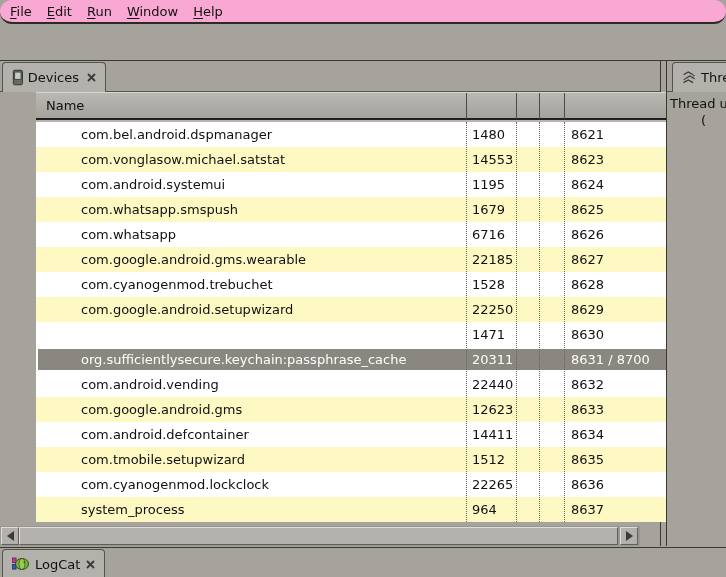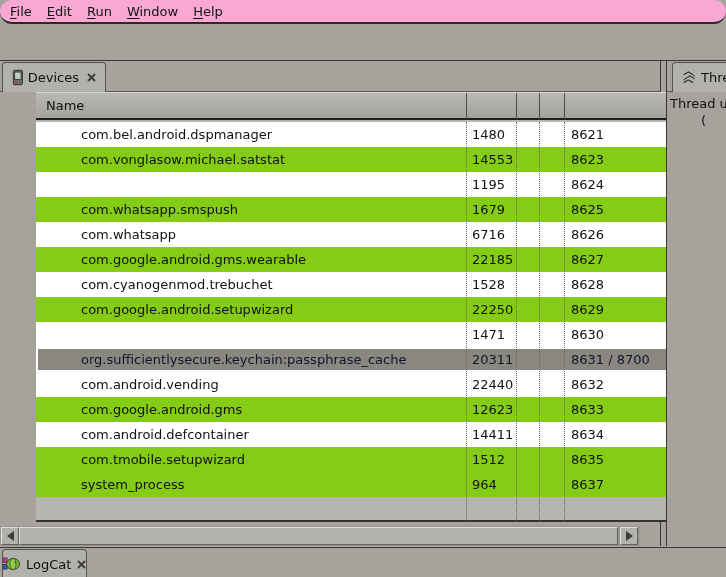--- a/index.html
+++ b/index.html
@@ -40,22 +40,22 @@
     position:absolute; left:0; top:0; width:640px; height:28px;
     background:linear-gradient(#bab8b2,#a4a29c);
     border-top:1px solid #d9d7d1; border-bottom:2px solid #1f1e1b;
     font-size:13px; line-height:26px;
   }
   .thead .hname { position:absolute; left:10px; top:0; }
   .hdiv { position:absolute; top:0; width:1px; height:26px; background:#4c4a45; }
   .tbody { position:absolute; left:0; top:30px; width:640px; height:400px; }
   .row { position:relative; width:640px; height:25px; font-size:13px; line-height:25px; cursor:default; }
   .row.light { background:#ffffff; }
-  .row.dark  { background:#84cc16; }
-  .row.selected { background:#8a8680; color:#0f172a; box-shadow:inset 0 0 0 2px #ffffff; }
+  .row.dark  { background:#fef9c3; }
+  .row.selected { background:#8a8680; color:#ffffff; box-shadow:inset 0 0 0 2px #ffffff; }
   .cell { position:absolute; top:0; white-space:nowrap; overflow:hidden; }
   .cell.name { left:0; width:430px; padding-left:45px; }
   .cell.pid  { left:430px; width:50px; padding-left:6px; }
   .cell.port { left:528px; width:112px; padding-left:7px; }
   .col-overlay { position:absolute; left:0; top:30px; width:640px; height:400px; pointer-events:none; }
   .cdot { position:absolute; top:0; height:100%; width:0; border-left:1px dotted #66645e; }
   
   .vscroll { position:absolute; left:640px; top:0; width:20px; height:430px; background:#989690; border-left:1px solid #55534d; }
   .hscroll { position:absolute; left:0; top:465px; width:640px; height:20px; background:#989690; }
   .sbtn, .sthumb {
@@ -69,21 +69,21 @@
   .arrow.left  { border-top:5px solid transparent; border-bottom:5px solid transparent; border-right:7px solid #3d3b36; }
   .arrow.right { border-top:5px solid transparent; border-bottom:5px solid transparent; border-left:7px solid #3d3b36; }
   
   .threads-msg { position:absolute; left:3px; top:34px; width:300px; font-size:13px; line-height:17px; }
   .threads-msg .l2 { padding-left:31px; }
   
   .bottombar { position:absolute; left:0; top:547px; width:726px; height:30px; border-top:1px solid #3a3833; background:#a6a39d; }
   .logcat-tab {
     position:absolute; left:2px; top:1px; height:29px; background:#b3b1ab;
     border:1px solid #55534d; border-bottom:none; border-radius:4px 4px 0 0;
-    display:flex; align-items:center; gap:6px; padding:0 0; font-size:13px;
+    display:flex; align-items:center; gap:6px; padding:0 9px; font-size:13px;
   }
   svg { display:block; }
 </style>
 </head>
 <body>
 
 <div class="screen">
 
   <div class="menubar">
     <span class="menu-item"><u>F</u><span>ile</span></span>
@@ -157,20 +157,21 @@
             <span class="cell name">com.bel.android.dspmanager</span>
             <span class="cell pid">1480</span>
             <span class="cell port">8621</span>
           </div>
           <div class="row dark">
             <span class="cell name">com.vonglasow.michael.satstat</span>
             <span class="cell pid">14553</span>
             <span class="cell port">8623</span>
           </div>
           <div class="row light">
+            <span class="cell name">com.android.systemui</span>
             <span class="cell pid">1195</span>
             <span class="cell port">8624</span>
           </div>
           <div class="row dark">
             <span class="cell name">com.whatsapp.smspush</span>
             <span class="cell pid">1679</span>
             <span class="cell port">8625</span>
           </div>
           <div class="row light">
             <span class="cell name">com.whatsapp</span>
@@ -213,20 +214,25 @@
           </div>
           <div class="row light">
             <span class="cell name">com.android.defcontainer</span>
             <span class="cell pid">14411</span>
             <span class="cell port">8634</span>
           </div>
           <div class="row dark">
             <span class="cell name">com.tmobile.setupwizard</span>
             <span class="cell pid">1512</span>
             <span class="cell port">8635</span>
+          </div>
+          <div class="row light">
+            <span class="cell name">com.cyanogenmod.lockclock</span>
+            <span class="cell pid">22265</span>
+            <span class="cell port">8636</span>
           </div>
           <div class="row dark">
             <span class="cell name">system_process</span>
             <span class="cell pid">964</span>
             <span class="cell port">8637</span>
           </div>
         </div>
 
       <div class="col-overlay">
         <div class="cdot" style="left:430px;"></div>

